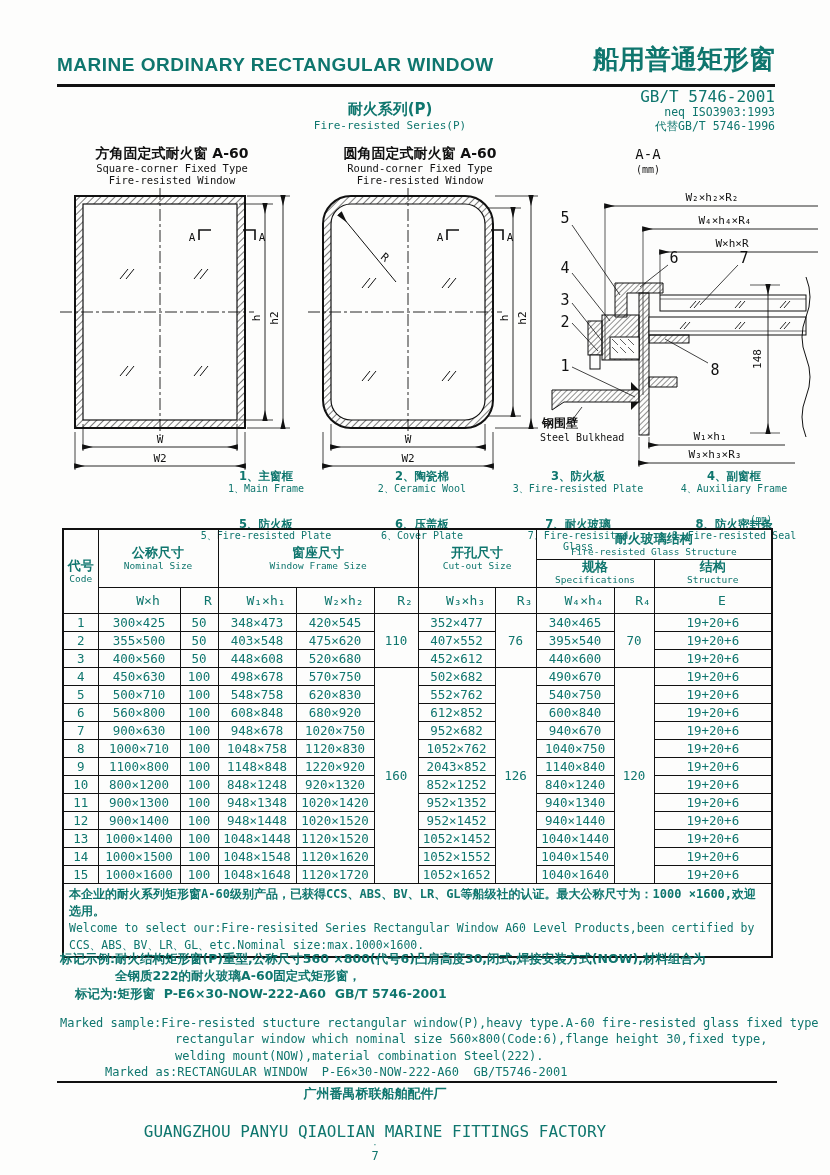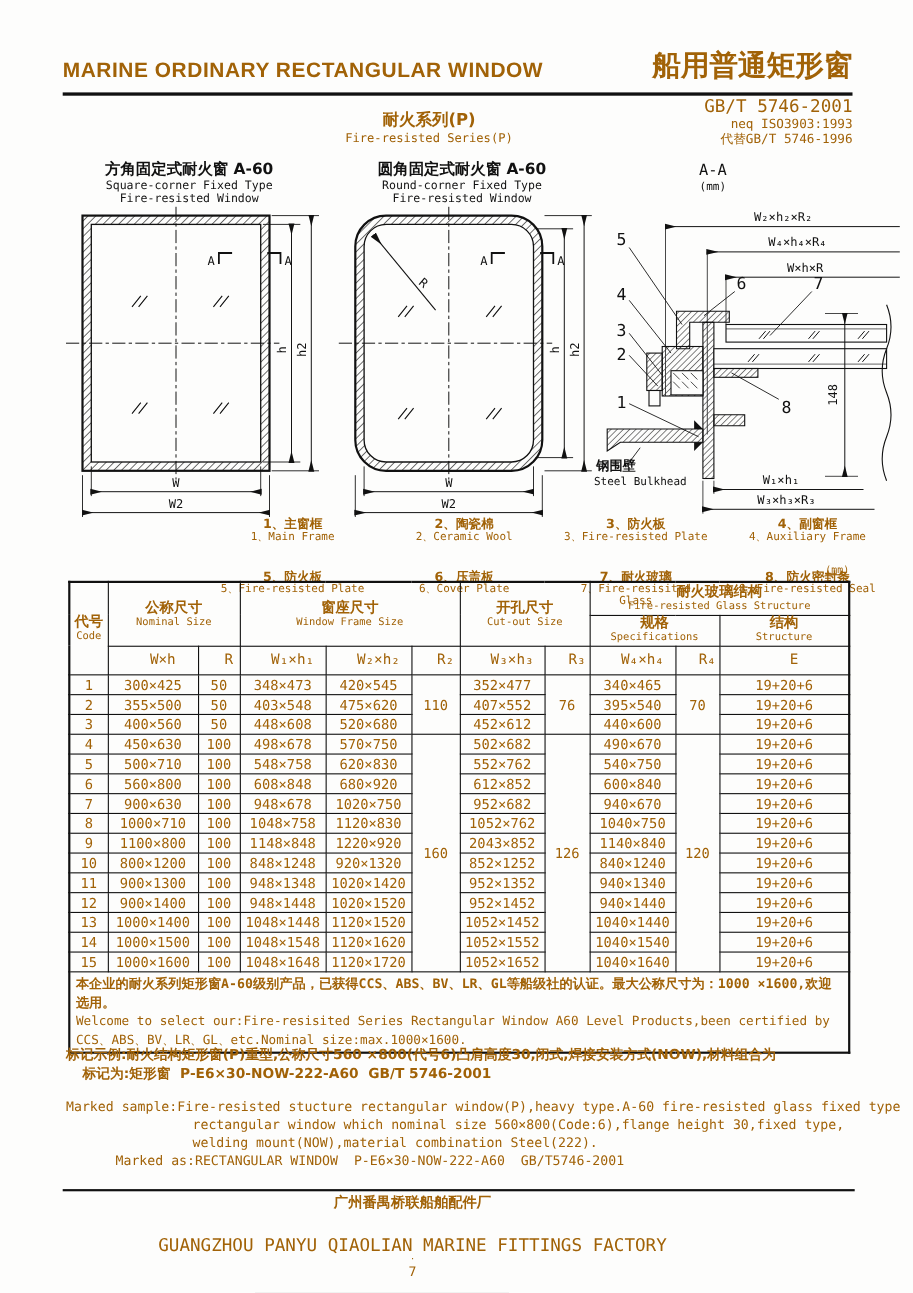--- a/index.html
+++ b/index.html
@@ -1,19 +1,19 @@
 <!DOCTYPE html>
 <html><head>
 <meta charset="utf-8">
 <style>
   * { margin:0; padding:0; box-sizing:border-box; }
   html,body { background:#e8e8e8; }
   .page {
     position:relative; width:830px; height:1175px; margin:0 auto;
-    background:#fdfdfc; color:#a16207; overflow:hidden;
+    background:#fdfdfc; color:#0f766e; overflow:hidden;
     font-family:"DejaVu Sans", sans-serif;
   }
 
   .title-en { position:absolute; left:57px; top:54px; font-size:19px; font-weight:bold;
               font-family:"Liberation Sans", sans-serif; letter-spacing:.5px; }
   .title-zh { position:absolute; right:55px; top:42px; font-size:26px; font-weight:bold; }
   .header-rule { position:absolute; left:57px; top:84px; width:718px; height:3px; background:#111; }
   .std-block { position:absolute; right:55px; top:88px; text-align:right; line-height:1.15;
                font-family:"DejaVu Sans Mono", monospace; }
   .std-block .std { font-size:16px; }
@@ -554,20 +554,21 @@
           <div class="note-zh">本企业的耐火系列矩形窗A-60级别产品，已获得CCS、ABS、BV、LR、GL等船级社的认证。最大公称尺寸为：1000 ×1600,欢迎选用。</div>
           <div class="note-en">Welcome to select our:Fire-resisited Series Rectangular Window A60 Level Products,been certified by</div>
           <div class="note-en">CCS、ABS、BV、LR、GL、etc.Nominal size:max.1000×1600.</div>
         </td>
       </tr>
     </tbody>
   </table>
 
   <div class="marking">
     <div class="mk-zh">标记示例:耐火结构矩形窗(P)重型,公称尺寸560 ×800(代号6)凸肩高度30,闭式,焊接安装方式(NOW),材料组合为</div>
+    <div class="mk-zh ind1">全钢质222的耐火玻璃A-60固定式矩形窗，</div>
     <div class="mk-zh ind2">标记为:矩形窗  P-E6×30-NOW-222-A60  GB/T 5746-2001</div>
     <div class="gap"></div>
     <div class="mk-en">Marked sample:Fire-resisted stucture rectangular window(P),heavy type.A-60 fire-resisted glass fixed type</div>
     <div class="mk-en ind3">rectangular window which nominal size 560×800(Code:6),flange height 30,fixed type,</div>
     <div class="mk-en ind3">welding mount(NOW),material combination Steel(222).</div>
     <div class="mk-en ind4">Marked as:RECTANGULAR WINDOW  P-E6×30-NOW-222-A60  GB/T5746-2001</div>
   </div>
 
   <div class="bottom-rule"></div>
   <div class="footer">

